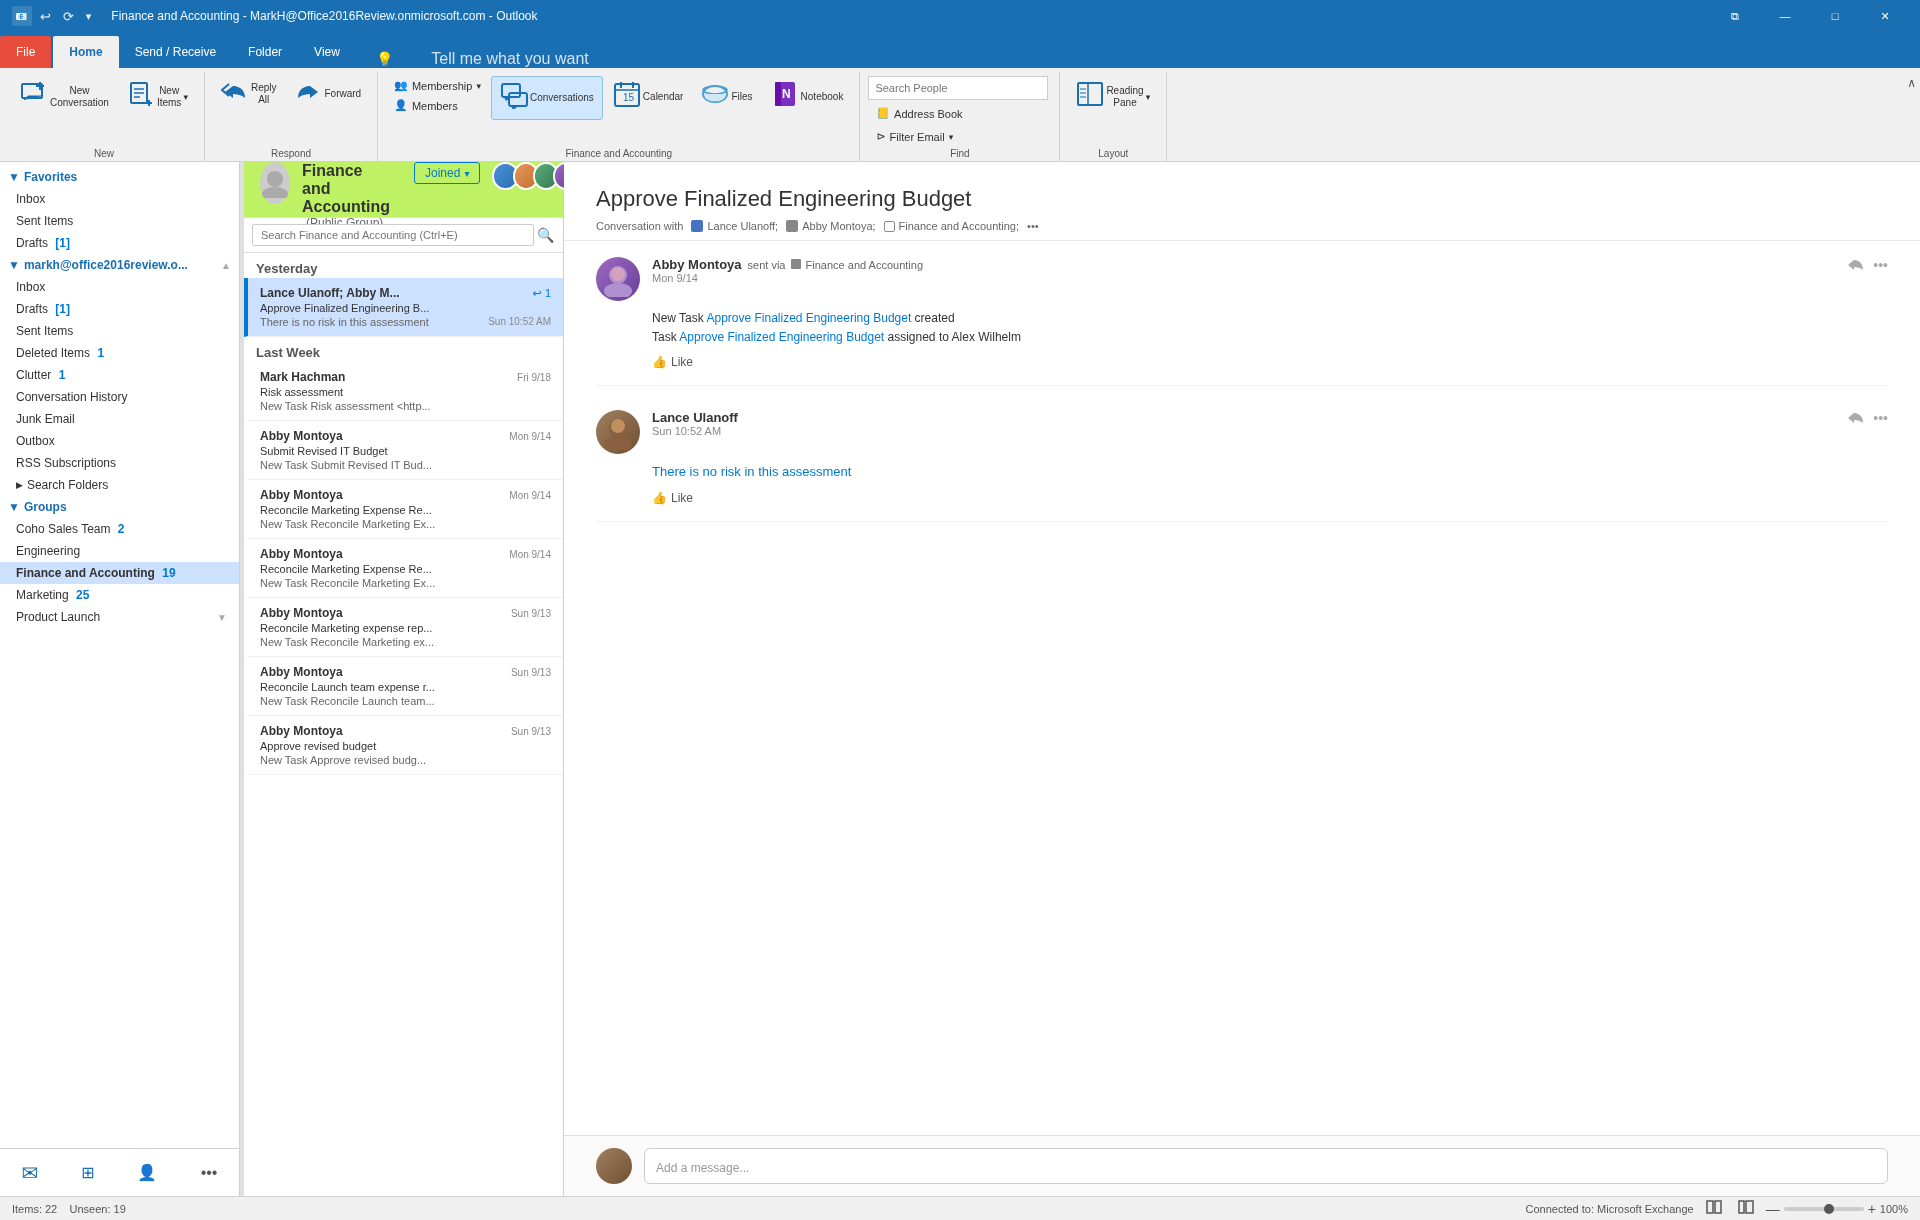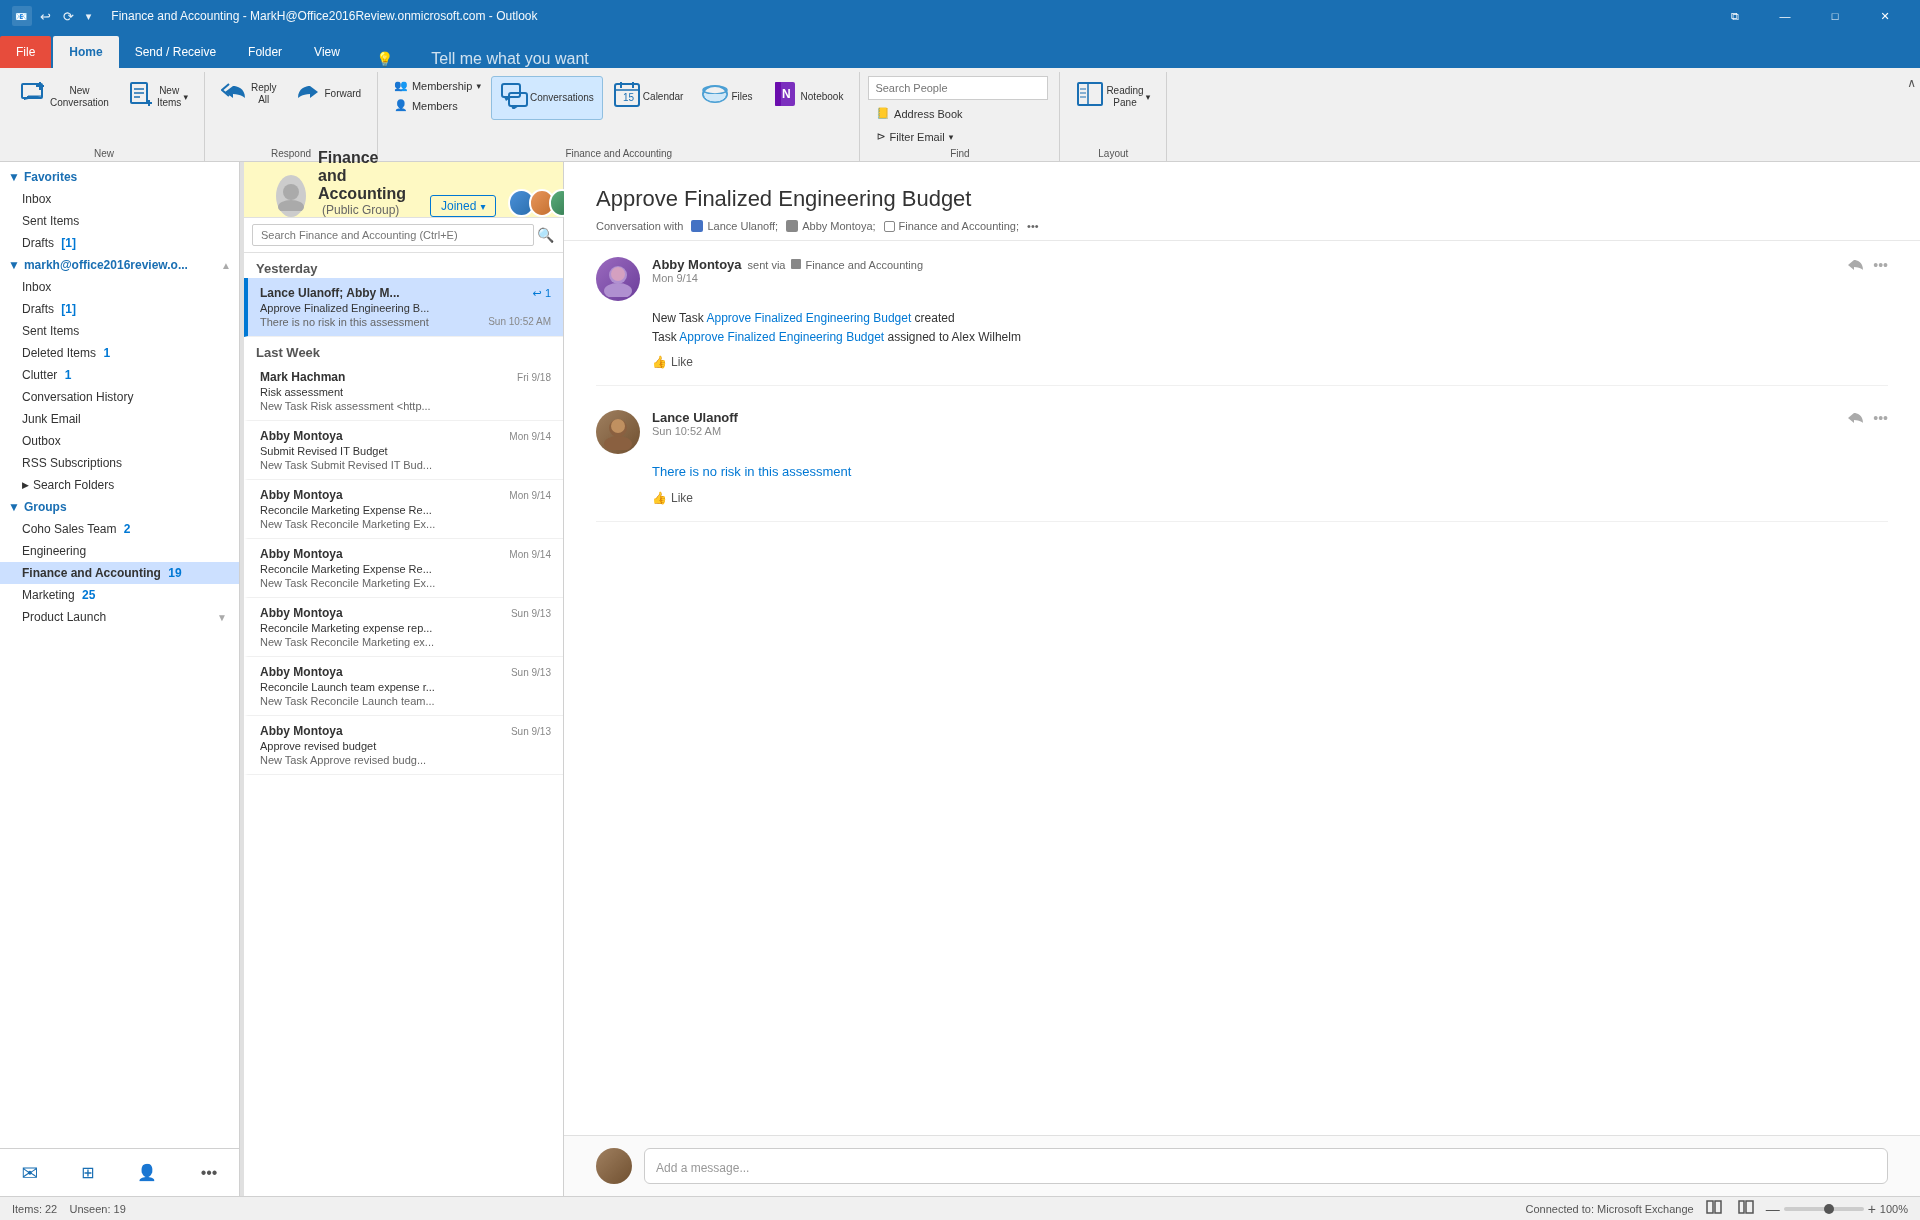--- a/index.html
+++ b/index.html
@@ -120,21 +120,21 @@
       flex-direction: column;
       overflow: hidden;
     }
     .sidebar-content { flex: 1; overflow-y: auto; padding: 4px 0; }
     .sidebar-section-header {
       display: flex; align-items: center; gap: 4px;
       padding: 4px 8px; font-size: 12px; font-weight: 600;
       cursor: pointer; color: #1a6fb3;
     }
     .sidebar-item {
-      padding: 4px 12px 4px 22px;
+      padding: 4px 12px 4px 16px;
       font-size: 12px; cursor: pointer; color: #333; white-space: nowrap;
       display: flex; align-items: center; justify-content: space-between;
     }
     .sidebar-item.active { background: #cce0ff; font-weight: 600; }
     .badge { color: #0078d4; font-weight: 600; margin-left: 4px; }
     .sidebar-bottom {
       height: 48px; border-top: 1px solid #d0d0d0;
       display: flex; align-items: center; justify-content: space-around;
       background: white;
     }
@@ -144,24 +144,24 @@
     
     .message-list-panel {
       width: 320px;
       background: white;
       border-right: 1px solid #d0d0d0;
       display: flex;
       flex-direction: column;
     }
     .group-header-bar {
       height: 56px;
-      background: #fef9c3;
+      background: #bef264;
       border-bottom: 1px solid #e0e0e0;
-      display: flex; align-items: flex-end; gap: 12px;
-      padding: 0 32px;
+      display: flex; align-items: flex-start; gap: 12px;
+      padding: 0 16px;
     }
     .group-avatar {
       width: 42px; height: 42px; background: #ccc; border-radius: 50%;
       display: flex; align-items: center; justify-content: center; color: #666; font-size: 18px;
     }
     .joined-btn {
       display: flex; align-items: center; gap: 4px;
       border: 1px solid #0078d4; color: #0078d4; padding: 3px 10px;
       border-radius: 3px; font-size: 12px; cursor: pointer; margin-left: 12px;
     }

